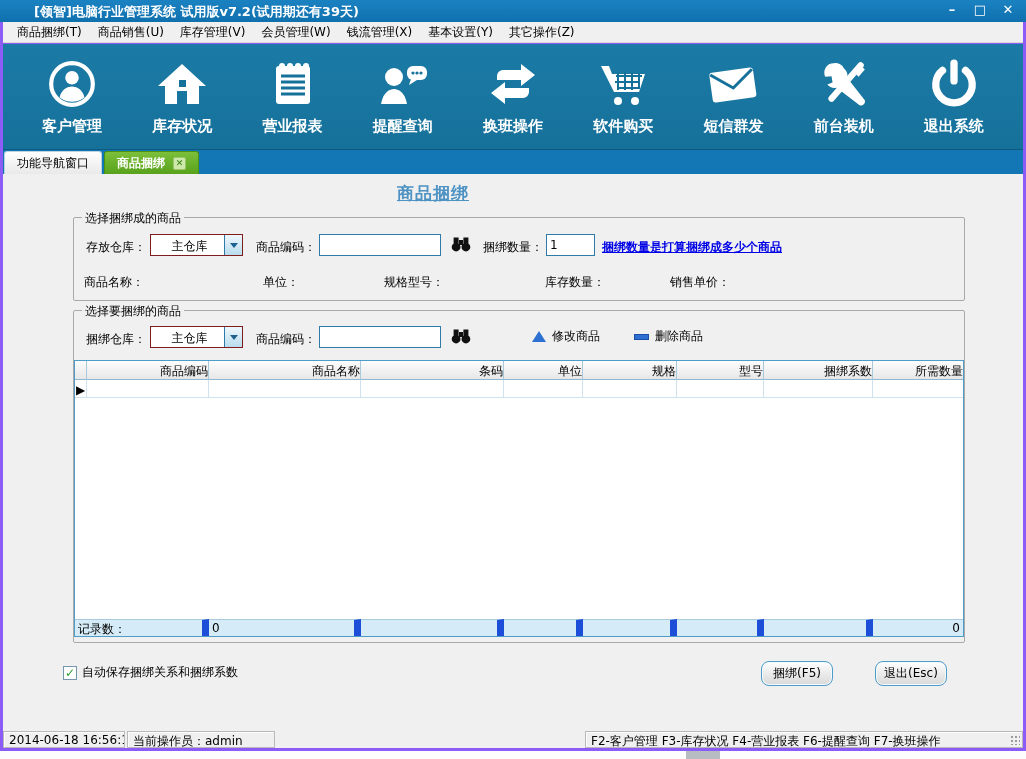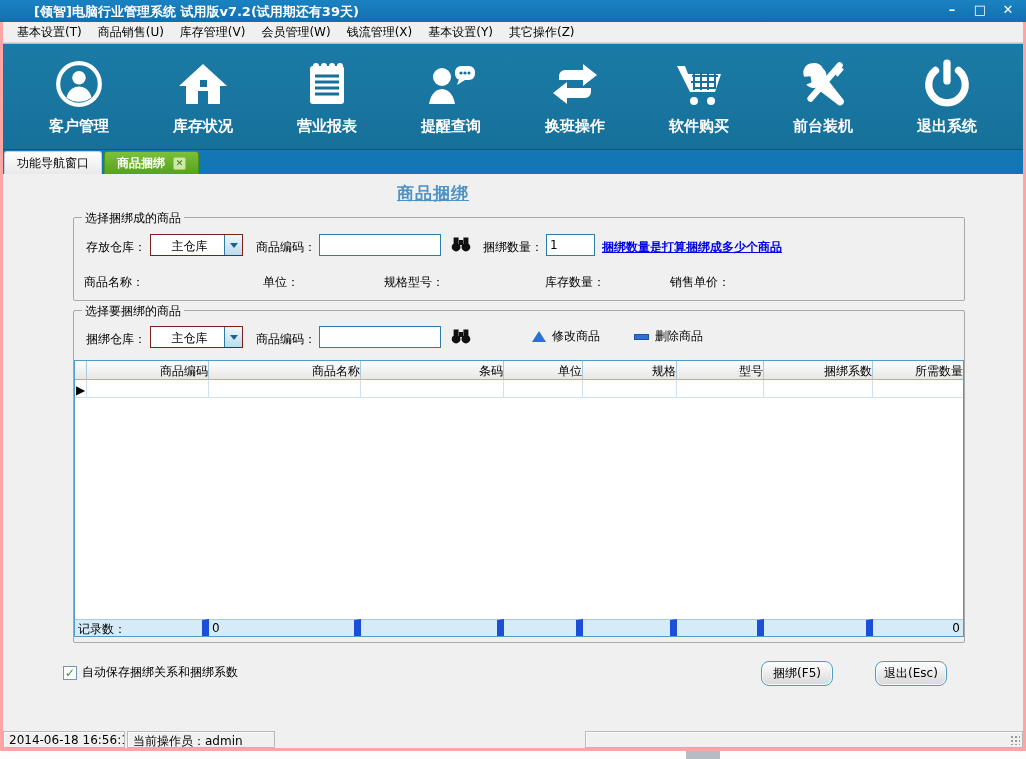--- a/index.html
+++ b/index.html
@@ -1,17 +1,17 @@
 <!DOCTYPE html>
 <html><head>
 <meta charset="utf-8">
 <style>
   * { margin:0; padding:0; box-sizing:border-box; font-family:"DejaVu Sans","Liberation Sans",sans-serif; }
   html,body { width:1026px; height:759px; background:#ffffff; overflow:hidden; }
-  .window { position:absolute; left:0; top:0; width:1026px; height:751px; background:#fca5a5; }
+  .window { position:absolute; left:0; top:0; width:1026px; height:751px; background:#8b5cf6; }
 
   
   .titlebar { position:absolute; left:0; top:0; width:1026px; height:22px;
     background:linear-gradient(#1b82c2,#1070ae); color:#fff; }
   .titlebar .title { position:absolute; left:34px; top:3px; font-size:13px; font-weight:bold; white-space:nowrap; }
   .winctl { position:absolute; right:10px; top:2px; display:flex; gap:12px; }
   .wbtn { color:#fff; font-size:13px; font-weight:bold; width:16px; text-align:center; cursor:default; }
 
   
   .menubar { position:absolute; left:3px; top:22px; width:1020px; height:21px; background:#f0f0f0;
@@ -101,21 +101,21 @@
   <div class="titlebar">
     <span class="title">[领智]电脑行业管理系统 试用版v7.2(试用期还有39天)</span>
     <span class="winctl">
       <span class="wbtn">–</span>
       <span class="wbtn">□</span>
       <span class="wbtn">✕</span>
     </span>
   </div>
 
   <div class="menubar">
-    <span class="menu-item">基本设置(T)</span>
+    <span class="menu-item">商品捆绑(T)</span>
     <span class="menu-item">商品销售(U)</span>
     <span class="menu-item">库存管理(V)</span>
     <span class="menu-item">会员管理(W)</span>
     <span class="menu-item">钱流管理(X)</span>
     <span class="menu-item">基本设置(Y)</span>
     <span class="menu-item">其它操作(Z)</span>
   </div>
 
   <div class="toolbar">
     <div class="tool">
@@ -176,20 +176,31 @@
     <div class="tool">
       <span class="ticon">
         <svg width="52" height="50" viewBox="0 0 52 48">
             <path d="M4 6 h8 l3 8 h33 l-6 18 H17z" fill="#fff"></path>
             <path d="M19 16h26M18 22h25M20 28h21M21 12v18M28 12v18M35 13v17M42 14v15" stroke="#16719a" stroke-width="2"></path>
             <circle cx="21" cy="41" r="4" fill="#fff"></circle>
             <circle cx="38" cy="41" r="4" fill="#fff"></circle>
           </svg>
       </span>
       <span class="tlabel">软件购买</span>
+    </div>
+    <div class="tool">
+      <span class="ticon">
+        <svg width="56" height="50" viewBox="0 0 56 48">
+            <g transform="rotate(-8 28 26)">
+              <rect x="6" y="10" width="44" height="30" rx="3" fill="#fff"></rect>
+              <path d="M7 12 L28 28 L49 12" fill="none" stroke="#16719a" stroke-width="3"></path>
+            </g>
+          </svg>
+      </span>
+      <span class="tlabel">短信群发</span>
     </div>
     <div class="tool">
       <span class="ticon">
         <svg width="50" height="50" viewBox="0 0 48 48">
             <path d="M14 4 a9 9 0 0 0 -8 13 l6-0.5 1 6 -5 2 a9 9 0 0 0 9 3 l22 17 a4 4 0 0 0 5-5 L27 18 a9 9 0 0 0 -3-9 9 9 0 0 0 -10-5z" fill="#fff"></path>
             <path d="M40 6 L12 38" stroke="#fff" stroke-width="6" stroke-linecap="round"></path>
             <path d="M40 6 l4 4 -6 7 -5-5z" fill="#fff"></path>
           </svg>
       </span>
       <span class="tlabel">前台装机</span>
@@ -325,20 +336,21 @@
       <span>自动保存捆绑关系和捆绑系数</span>
     </label>
     <button class="btn btn-bind">捆绑(F5)</button>
     <button class="btn btn-exit">退出(Esc)</button>
   </div>
 
   <div class="statusbar">
     <div class="spanel sp1">2014-06-18 16:56:11</div>
     <div class="spanel sp2">当前操作员：admin</div>
     <div class="spanel sp4">
+      <span>F2-客户管理 F3-库存状况 F4-营业报表 F6-提醒查询 F7-换班操作</span>
       <span class="grip"></span>
     </div>
   </div>
 </div>
 
 <div class="desktop">
   <span class="desktop-artifact"></span>
 </div>
 
 </body></html>

